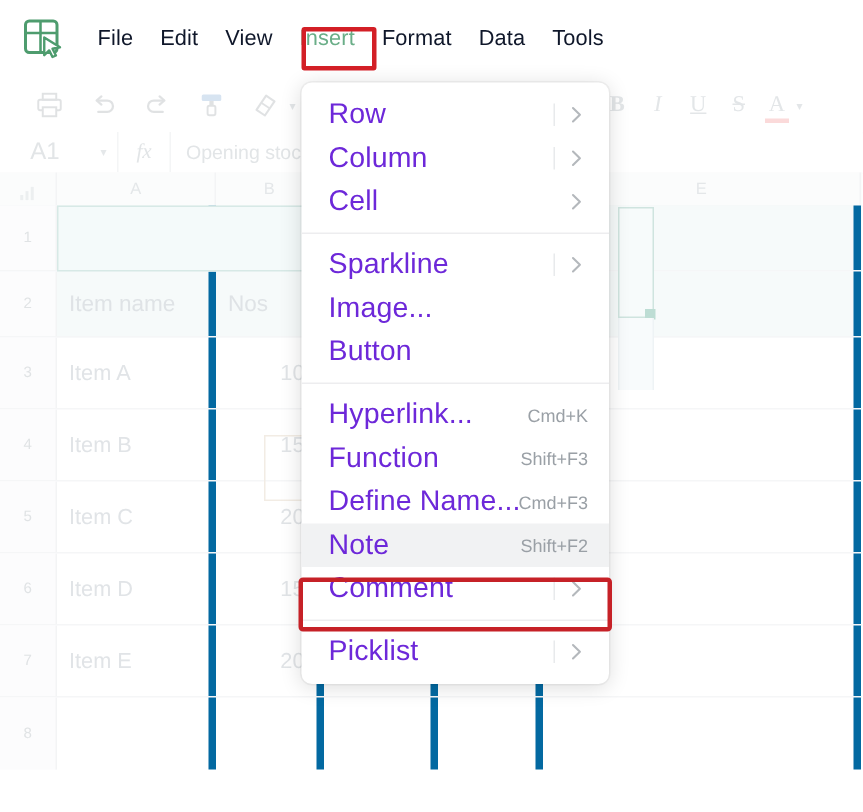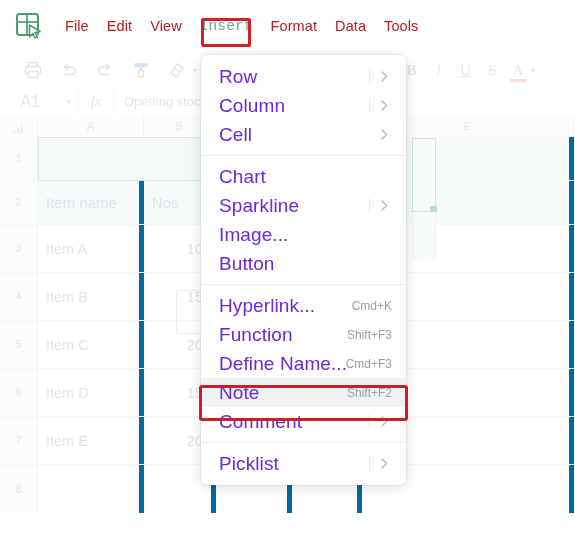--- a/index.html
+++ b/index.html
@@ -34,30 +34,29 @@
   }
   #app-logo {
     margin-left: 12px;
     width: 34px; height: 34px;
     display: flex; align-items: center; justify-content: center;
   }
   #app-logo svg { display: block; }
 
   .menu-item {
     font-size: 14.5px;
-    color: #b91c1c;
+    color: #0f172a;
     padding: 3px 9px;
     white-space: nowrap;
     letter-spacing: .1px;
   }
   .menu-item.first { margin-left: 10px; }
   #menu-item-insert {
     color: #6aae88;
     position: relative;
-    font-family: Liberation Mono, monospace;
   }
   #insert-highlight-box {
     position: absolute;
     left: 201px; top: 18px;
     width: 50px; height: 29px;
     border: 3px solid #d31f26;
     border-radius: 2px;
     box-sizing: border-box;
     pointer-events: none;
     z-index: 60;
@@ -619,23 +618,20 @@
     <span class="dd-arrow">
       <svg width="7" height="11" viewBox="0 0 7 11">
           <path d="M1 1 L5.6 5.5 L1 10" fill="none" stroke="#b4b8bc" stroke-width="1.4" stroke-linecap="round" stroke-linejoin="round"></path>
         </svg>
     </span>
   </div>
 
 
   <div class="dd-divider"></div>
 
-  <div class="dd-item">
-    <span class="dd-label">Chart</span>
-  </div>
 
   <div class="dd-item">
     <span class="dd-label">Sparkline</span>
     <span class="dd-sep-vert"></span>
     <span class="dd-arrow">
       <svg width="7" height="11" viewBox="0 0 7 11">
           <path d="M1 1 L5.6 5.5 L1 10" fill="none" stroke="#b4b8bc" stroke-width="1.4" stroke-linecap="round" stroke-linejoin="round"></path>
         </svg>
     </span>
   </div>

